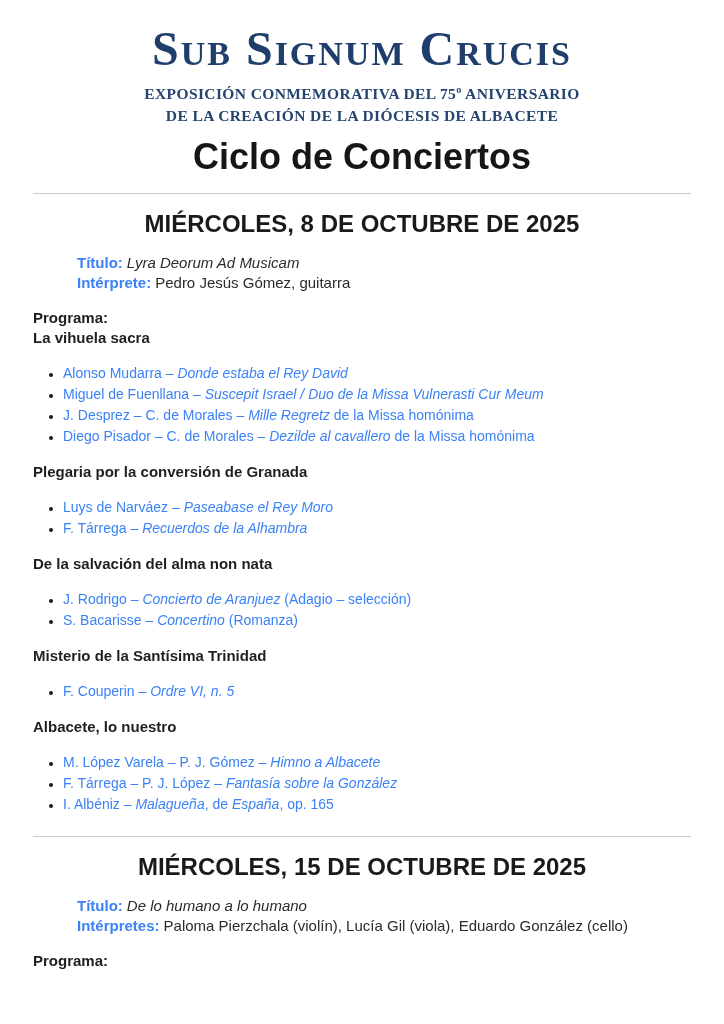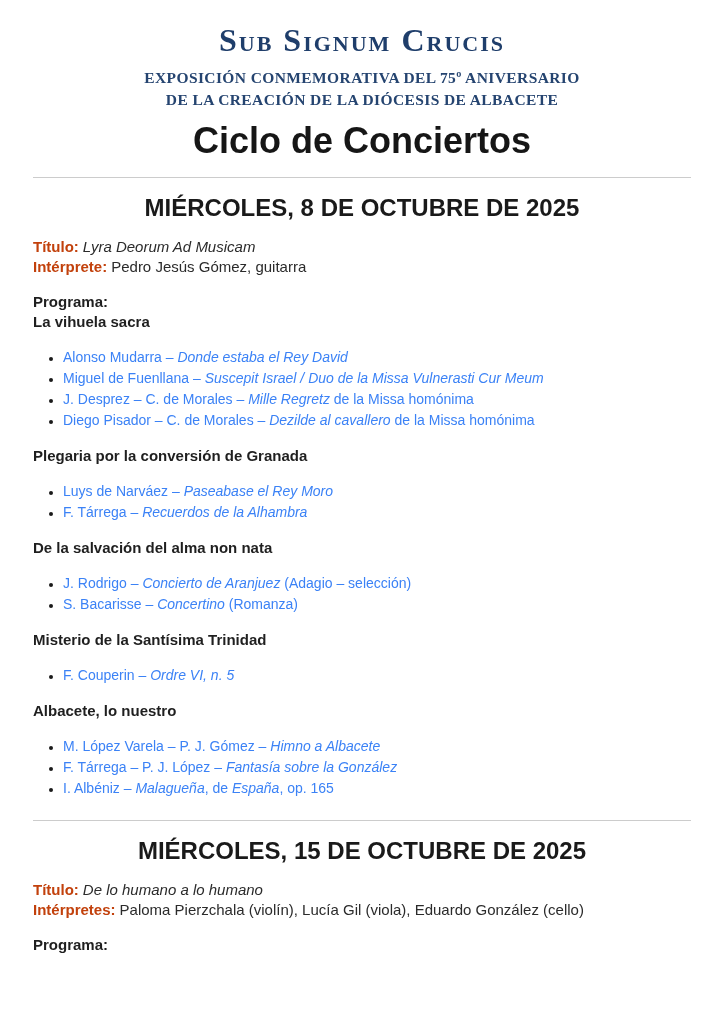--- a/index.html
+++ b/index.html
@@ -11,21 +11,21 @@
     overflow: hidden;
   }
   .page { padding: 24px 33px 0 33px; }
 
   
   .hdr { text-align: center; }
   .exhibition-title {
     font-family: "Liberation Serif", serif;
     font-variant: small-caps;
     font-weight: 700;
-    font-size: 32px;
+    font-size: 48px;
     line-height: 1.05;
     letter-spacing: 2px;
     color: #1f3e6b;
     margin: 0;
   }
   .subtitle {
     font-family: "Liberation Serif", serif;
     font-weight: 700;
     font-size: 15.5px;
     line-height: 22px;
@@ -53,21 +53,21 @@
     font-size: 24px;
     font-weight: 700;
     color: #1a1a1a;
     line-height: 28px;
     margin: 16px 0 15px 0;
     text-align: center;
   }
   .block { margin: 0 0 15px 0; }
   .line { font-size: 15px; line-height: 20px; }
   .b { font-weight: 700; color: #1f1f1f; }
-  .lbl { font-weight: 700; color: #c2410c; margin-right: 4px; }
+  .lbl { font-weight: 700; color: #3b82f6; margin-right: 4px; margin-left: 44px; }
   .it { font-style: italic; }
   ul.program {
     margin: 0 0 15px 0;
     padding: 0 0 0 30px;
     list-style: disc;
   }
   ul.program li {
     font-size: 14px;
     line-height: 21px;
     color: #3b82f6;

